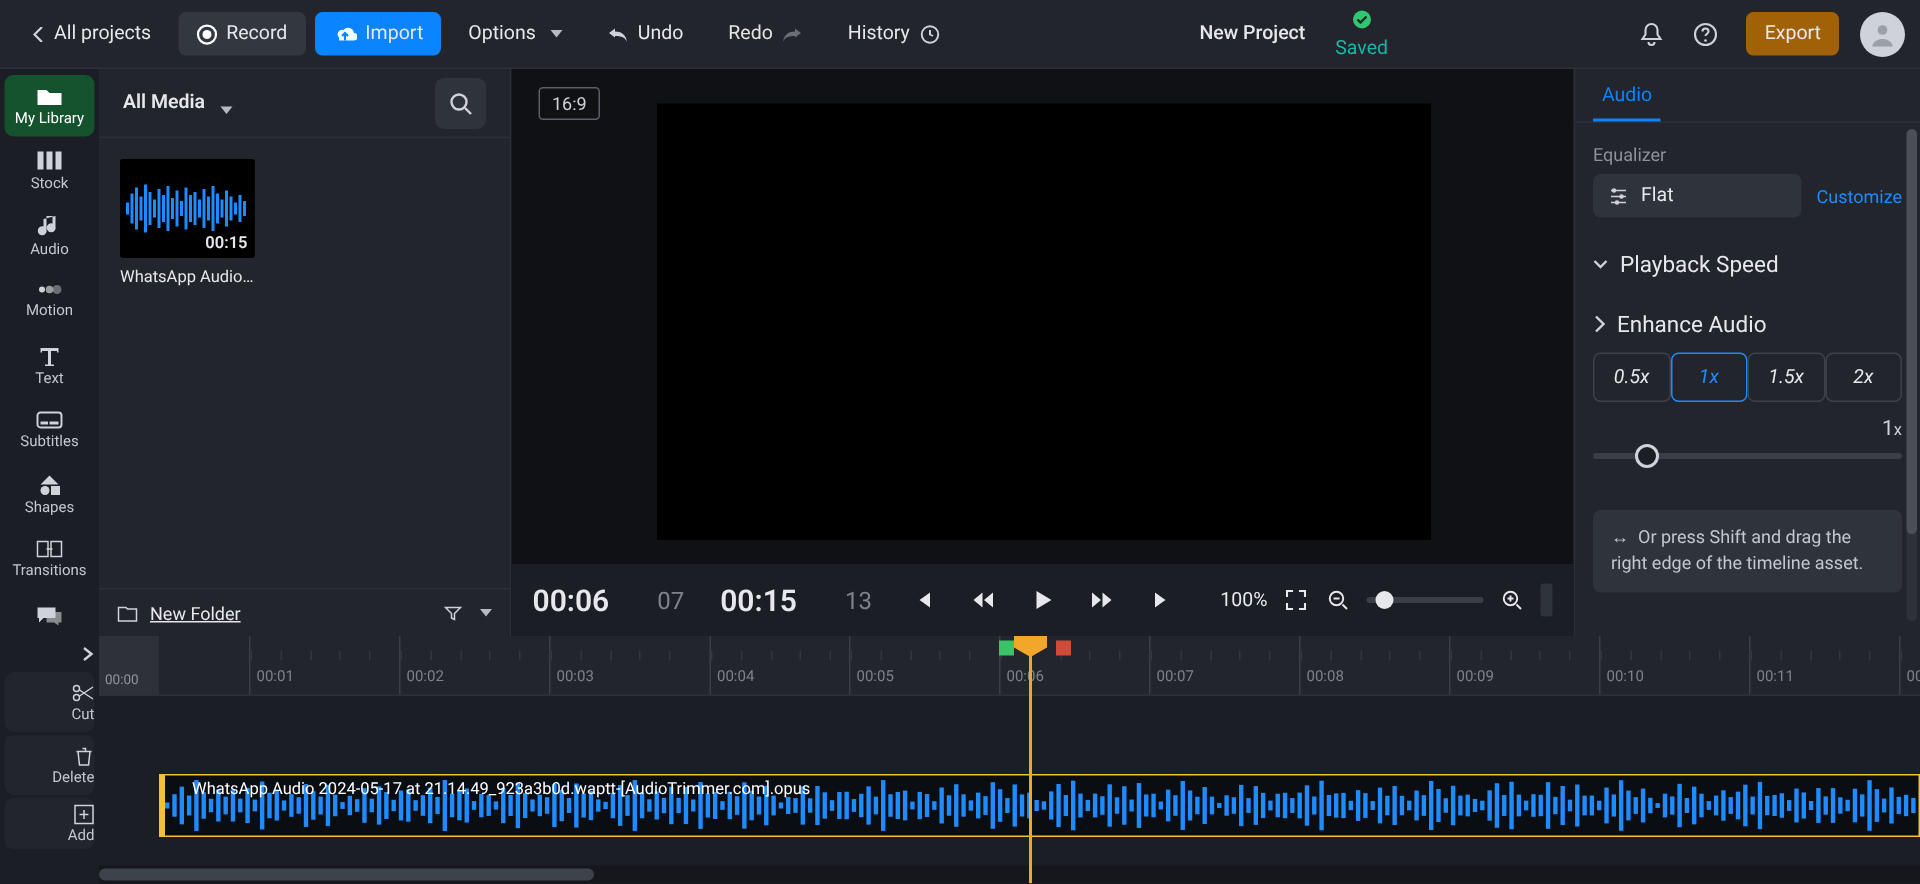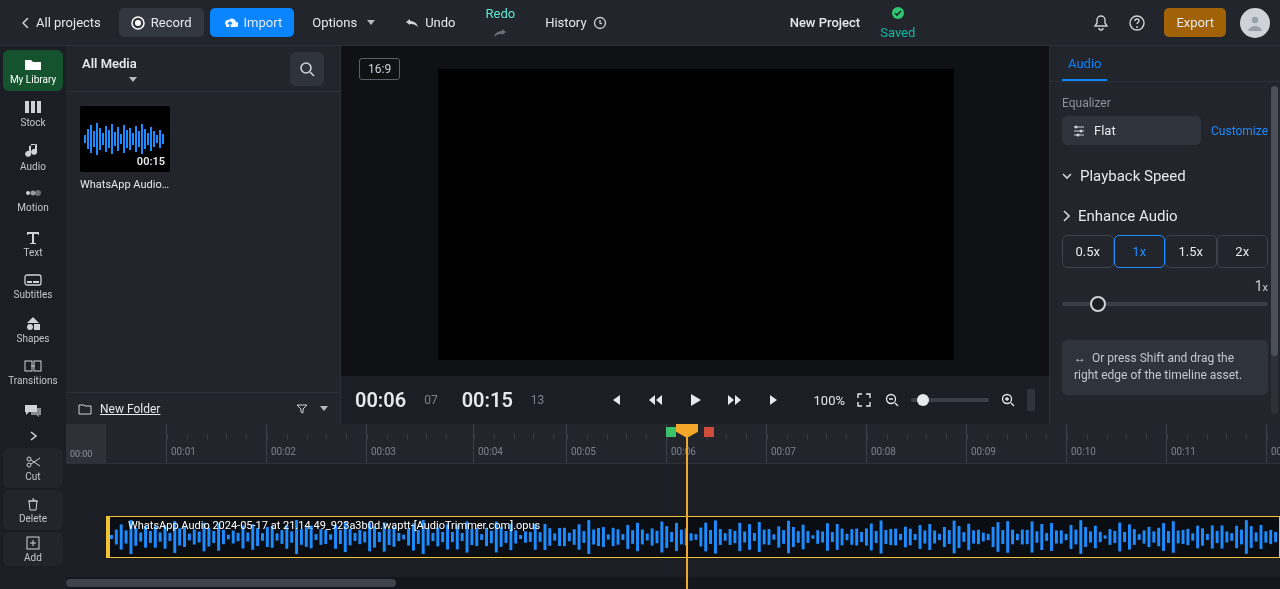--- a/index.html
+++ b/index.html
@@ -3,82 +3,82 @@
 <meta charset="utf-8">
 <style>
   * { box-sizing: border-box; margin: 0; padding: 0; font-family: -apple-system, BlinkMacSystemFont, "Segoe UI", Roboto, sans-serif; }
   body { background:#1b1e24; color:#e6e8ec; font-size:13px; overflow:hidden; width:1280px; height:589px; position:relative; }
   
   .topbar{height:46px; background:#22252c; display:flex; align-items:center; padding:0 10px; gap:6px; border-bottom:1px solid #2d3038;}
   .tbtn{display:flex; align-items:center; gap:6px; padding:7px 12px; border-radius:5px; cursor:pointer; color:#e6e8ec;}
   .tbtn.bg{background:#33373f;}
   .tbtn.blue{background:#0a84ff;}
   .tbtn.blue2{background:#a16207;}
-  .tbtn.dim{color:#5eead4;flex-direction:column;}
+  .tbtn.dim{color:#e5e5e5;}
   .topbar .spacer{flex:1;}
   .saved{color:#14b8a6; display:flex; align-items:center; gap:5px;flex-direction:column;}
   .icnbtn{width:30px; height:30px; display:flex; align-items:center; justify-content:center; border-radius:5px; cursor:pointer;}
   .avatar{width:30px;height:30px;border-radius:50%;background:#cfd3d9; display:flex;align-items:center;justify-content:center;}
   .caret{width:0;height:0;border-left:4px solid transparent;border-right:4px solid transparent;border-top:5px solid #b6bac1; margin-left:4px;}
   
   .main{display:flex; height:378px;}
   .sidecol{width:66px; background:#1b1e24; display:flex; flex-direction:column; align-items:center; padding-top:4px; gap:2px;}
   .scell{width:60px; height:44px; display:flex; flex-direction:column; align-items:center; justify-content:center; gap:3px; border-radius:6px; cursor:pointer; font-size:10px; color:#c3c7ce;}
   .scell.active{background:#14532d; color:#fff;}
   
   .lib{width:275px; background:#22252c; border-right:1px solid #2d3038; display:flex; flex-direction:column;}
   .libhead{height:46px; display:flex; align-items:center; justify-content:space-between; padding:0 16px; border-bottom:1px solid #2d3038;}
-  .libhead .dd{display:flex; align-items:flex-end; gap:6px; font-weight:600; cursor:pointer;flex-direction:column;}
+  .libhead .dd{display:flex; align-items:flex-end; gap:6px; font-weight:600; cursor:pointer;}
   .search{width:34px;height:34px;background:#2f333b;border-radius:6px;display:flex;align-items:center;justify-content:center;cursor:pointer;}
   .libbody{flex:1; padding:14px; overflow:auto;}
   .thumb{width:90px;}
   .thumbbox{width:90px;height:66px;background:#000;position:relative;border-radius:2px;overflow:hidden;}
   .wave-mini{position:absolute; inset:0; display:flex; align-items:center; justify-content:center;}
   .dur{position:absolute; bottom:4px; right:5px; font-size:11px; font-weight:600;}
   .tname{font-size:11px; margin-top:6px; white-space:nowrap; overflow:hidden; text-overflow:ellipsis; width:90px;}
   .libfoot{height:32px; border-top:1px solid #2d3038; display:flex; align-items:center; padding:0 12px; gap:8px; font-size:12px;}
   .libfoot .nf{text-decoration:underline; cursor:pointer;}
   .libfoot .rspace{flex:1;}
   
   .preview{flex:1; background:#101114; position:relative; border-right:1px solid #2d3038;text-align:center;}
   .aspect{position:absolute; top:12px; left:18px; border:1px solid #5a5f68; padding:3px 8px; border-radius:3px; font-size:12px; color:#cfd3d9;}
   .canvas{position:absolute; top:23px; left:97px; width:516px; height:291px; background:#000;}
   .controls{position:absolute; left:0; right:0; bottom:0; height:48px; display:flex; align-items:center; padding:0 14px; gap:14px; background:#1b1e24;}
   .time-cur{font-size:20px; font-weight:600;}
-  .time-sub{font-size:12px; color:#7d828b; margin-left:4px;}
+  .time-sub{font-size:16px; color:#7d828b; margin-left:18px;}
   .time-total{font-size:20px; font-weight:600; margin-left:10px;}
   .controls .ccenter{position:absolute; left:50%; transform:translateX(-50%); display:flex; gap:22px;}
   .pbtn{cursor:pointer; display:flex; align-items:center; justify-content:center; width:18px;height:18px;}
   .controls .cright{margin-left:auto; display:flex; align-items:center; gap:10px;}
   .zslider{width:78px; height:4px; background:#3a3e47; position:relative; border-radius:2px;}
   .zslider .knob{position:absolute; left:6px; top:-4px; width:12px;height:12px;border-radius:50%;background:#e6e8ec;}
   
   .rpanel{width:230px; background:#22252c; display:flex; flex-direction:column; position:relative;}
   .rtabs{height:36px; display:flex; align-items:flex-end; padding:0 12px; border-bottom:1px solid #2d3038;}
   .rtab{padding:8px 6px; font-size:13px; color:#0a84ff; border-bottom:2px solid #0a84ff; cursor:pointer;}
   .rbody{flex:1; padding:4px 12px 12px 12px; overflow:auto; position:relative;}
   .sect{margin-top:10px;}
   .seclabel{font-size:12px; color:#8d929b; margin-bottom:6px;}
   .eqrow{display:flex; align-items:center; gap:10px;}
   .eqsel{flex:1; background:#2f333b; border-radius:5px; padding:7px 10px; display:flex; align-items:center; gap:8px; cursor:pointer;}
   .cust{color:#1e8cff; font-size:12px; cursor:pointer;}
   .acc{margin-top:22px; display:flex; align-items:center; gap:8px; font-size:15px; cursor:pointer;}
-  .speedbtns{display:flex; gap:0; margin-top:10px;}
+  .speedbtns{display:flex; gap:0; margin-top:10px;font-style:italic;}
   .spd{flex:1; text-align:center; padding:8px 0; border:1px solid #3d424b; border-radius:5px; cursor:pointer; font-size:13px;}
   .spd.active{color:#1e8cff; border-color:#1e8cff;}
   .spdright{text-align:right; margin-top:10px; font-size:14px; color:#cfd3d9;}
   .rslider{height:4px; background:#3a3e47; border-radius:2px; margin-top:8px; position:relative;}
   .rslider .sk{position:absolute; left:28px; top:-6px; width:16px;height:16px;border-radius:50%;background:#1b1e24;border:2px solid #cfd3d9;}
   .tip{margin-top:34px; background:#2f333b; border-radius:5px; padding:10px 12px; font-size:12px; color:#c3c7ce; line-height:1.45;}
   .vscroll{position:absolute; right:2px; top:40px; bottom:10px; width:7px; background:rgba(255,255,255,0.06); border-radius:4px;}
   .vthumb{position:absolute; left:0; right:0; top:0; height:270px; background:#4a4f58; border-radius:4px;}
   
   .tlwrap{height:165px; display:flex; background:#1b1e24;}
   .tltools{width:66px; display:flex; flex-direction:column; align-items:center; padding-top:2px; gap:2px;}
-  .tcell{width:60px; height:40px; display:flex; flex-direction:column; align-items:center; justify-content:center; gap:2px; font-size:10px; color:#c3c7ce; border-radius:6px; cursor:pointer; background:#22252c;}
+  .tcell{width:60px; height:40px; display:flex; flex-direction:column; align-items:flex-end; justify-content:center; gap:2px; font-size:10px; color:#c3c7ce; border-radius:6px; cursor:pointer; background:#22252c;}
   .tcell:first-child{height:20px; background:transparent;}
   .tlmain{flex:1; position:relative; overflow:hidden;}
   .ruler{height:40px; background:#22252c; position:relative; border-bottom:1px solid #2d3038;}
   .rseg{position:absolute; top:0; bottom:0; border-left:1px solid #3a3e47; font-size:10px; color:#7d828b; padding-left:4px; padding-top:22px;}
   .rseg .ticks{position:absolute; top:10px; left:0; right:0; height:8px; display:flex;}
   .rseg .ticks span{flex:1; border-left:1px solid #33373f; height:6px;}
   .ghost{position:absolute; left:0; top:0; bottom:0; width:40px; background:rgba(255,255,255,0.06);}
   .ghost .g{position:absolute; bottom:4px; left:4px; font-size:9px; color:#8d929b;}
   .tracks{position:absolute; left:0; right:0; top:40px; bottom:18px; background:#1b1e24;}
   .clip{position:absolute; left:40px; right:0; top:52px; height:42px; background:#0a0d12; border:1px solid #f2c235; border-left:4px solid #f2c235; overflow:hidden;}

